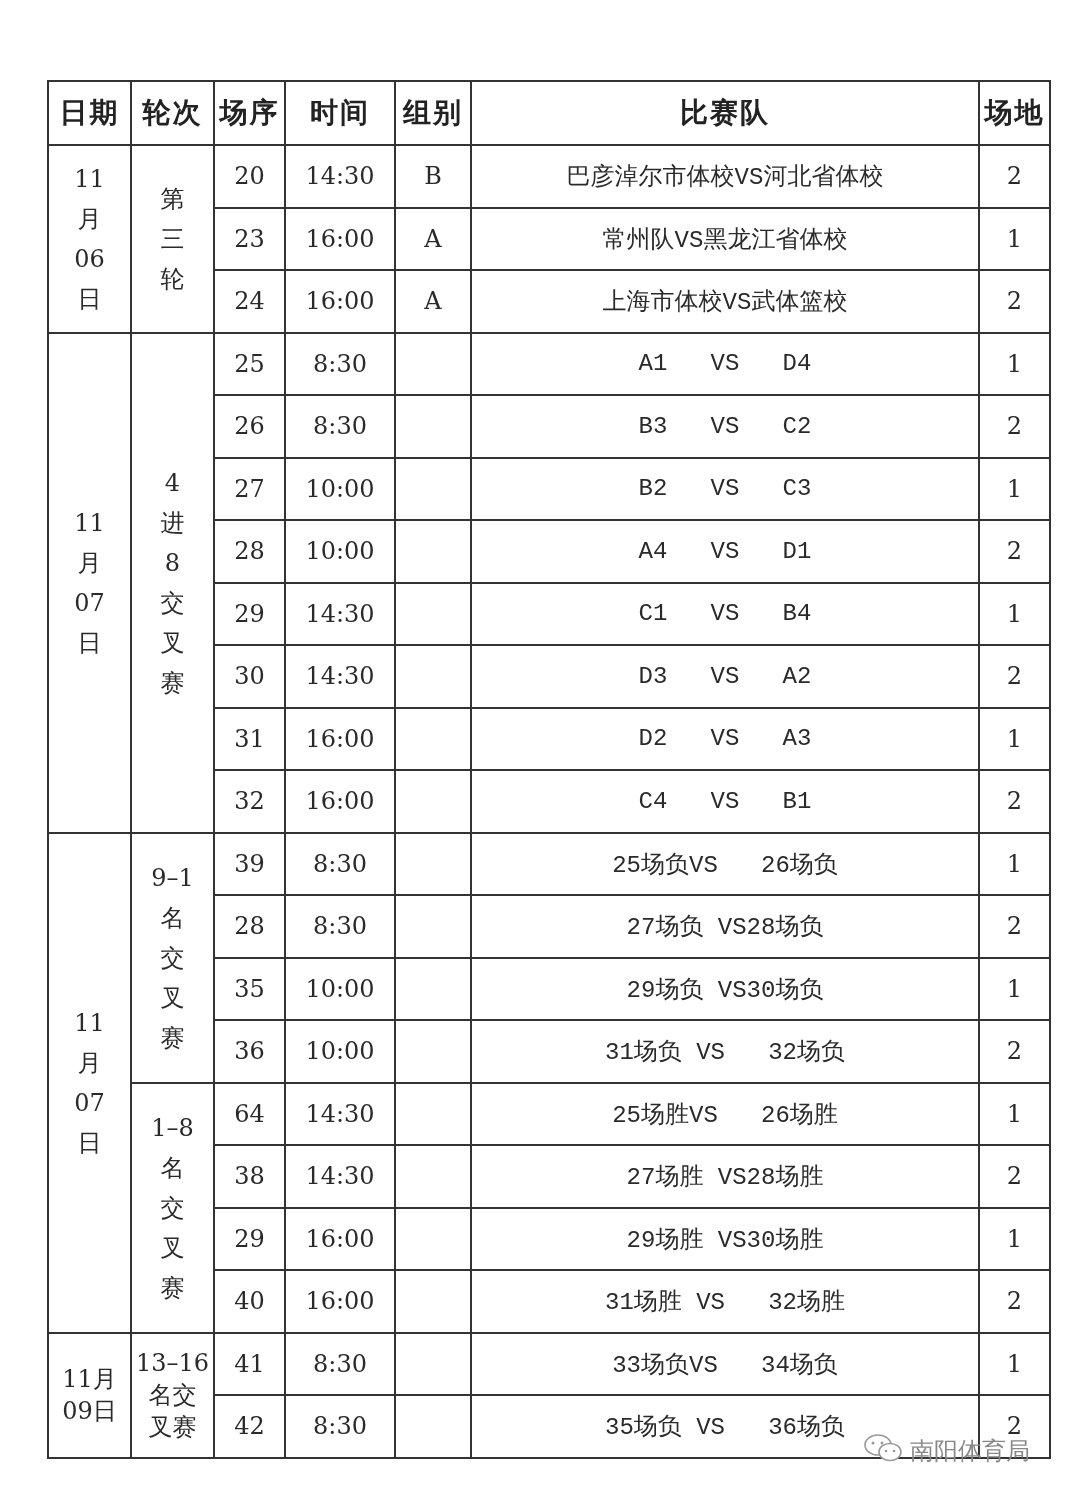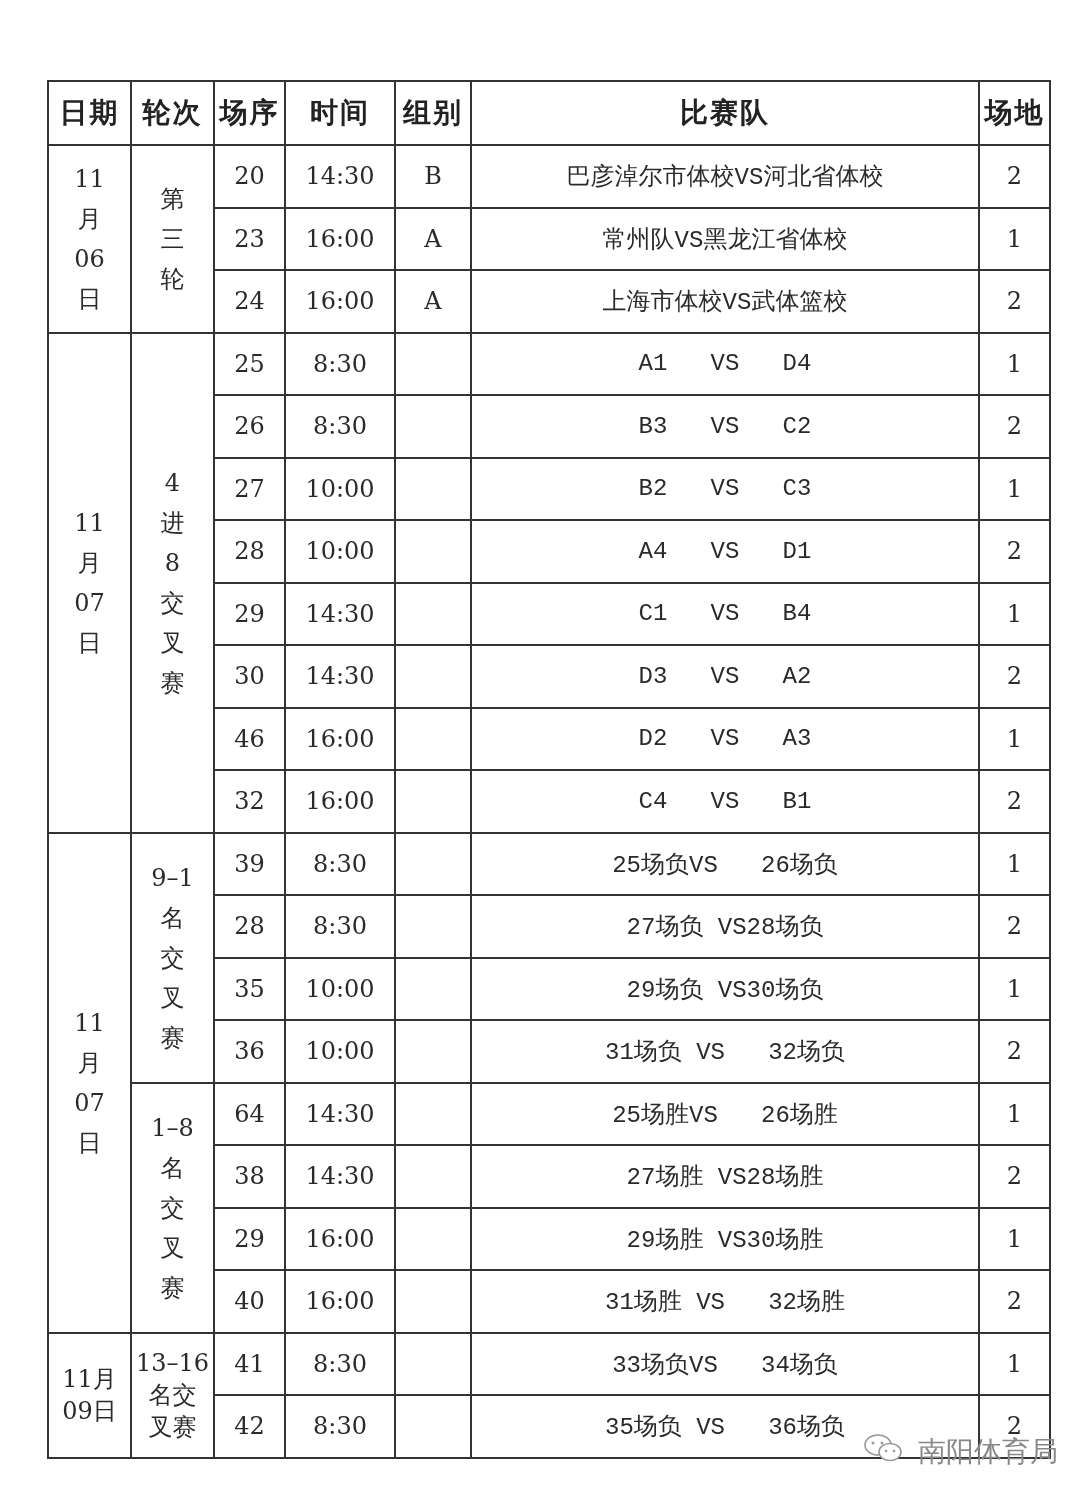--- a/index.html
+++ b/index.html
@@ -9,22 +9,22 @@
                 border-collapse:collapse; table-layout:fixed; }
   table.sched td, table.sched th { border:2px solid #333; text-align:center;
                 vertical-align:middle; padding:0; font-size:24px; font-weight:normal; }
   table.sched th { height:62px; font-family:"DejaVu Sans","Liberation Sans",sans-serif;
                 font-weight:bold; font-size:28px; letter-spacing:2px; color:#222; }
   table.sched tr.r td { height:60.5px; }
   .vtext { line-height:40px; white-space:pre-line; font-size:24px; }
   .vtext.tight { line-height:32px; }
   .teams { white-space:pre;font-family:Liberation Mono, monospace; }
   .watermark { position:absolute; left:862px; top:1432px; display:flex; align-items:center;
-               gap:12px; color:#888; font-family:"DejaVu Sans","Liberation Sans",sans-serif;
-               font-size:28px; }
+               gap:4px; color:#888; font-family:"DejaVu Sans","Liberation Sans",sans-serif;
+               font-size:24px; }
   .watermark svg { width:44px; height:32px; }
 </style>
 </head>
 <body>
 
 <table class="sched">
   <colgroup>
     <col style="width:83px">
       <col style="width:83px">
       <col style="width:71px">
@@ -121,21 +121,21 @@
       <td>1</td>
     </tr>
     <tr class="r">
       <td>30</td>
       <td>14:30</td>
       <td></td>
       <td class="teams">D3   VS   A2</td>
       <td>2</td>
     </tr>
     <tr class="r">
-      <td>46</td>
+      <td>31</td>
       <td>16:00</td>
       <td></td>
       <td class="teams">D2   VS   A3</td>
       <td>1</td>
     </tr>
     <tr class="r">
       <td>32</td>
       <td>16:00</td>
       <td></td>
       <td class="teams">C4   VS   B1</td>

